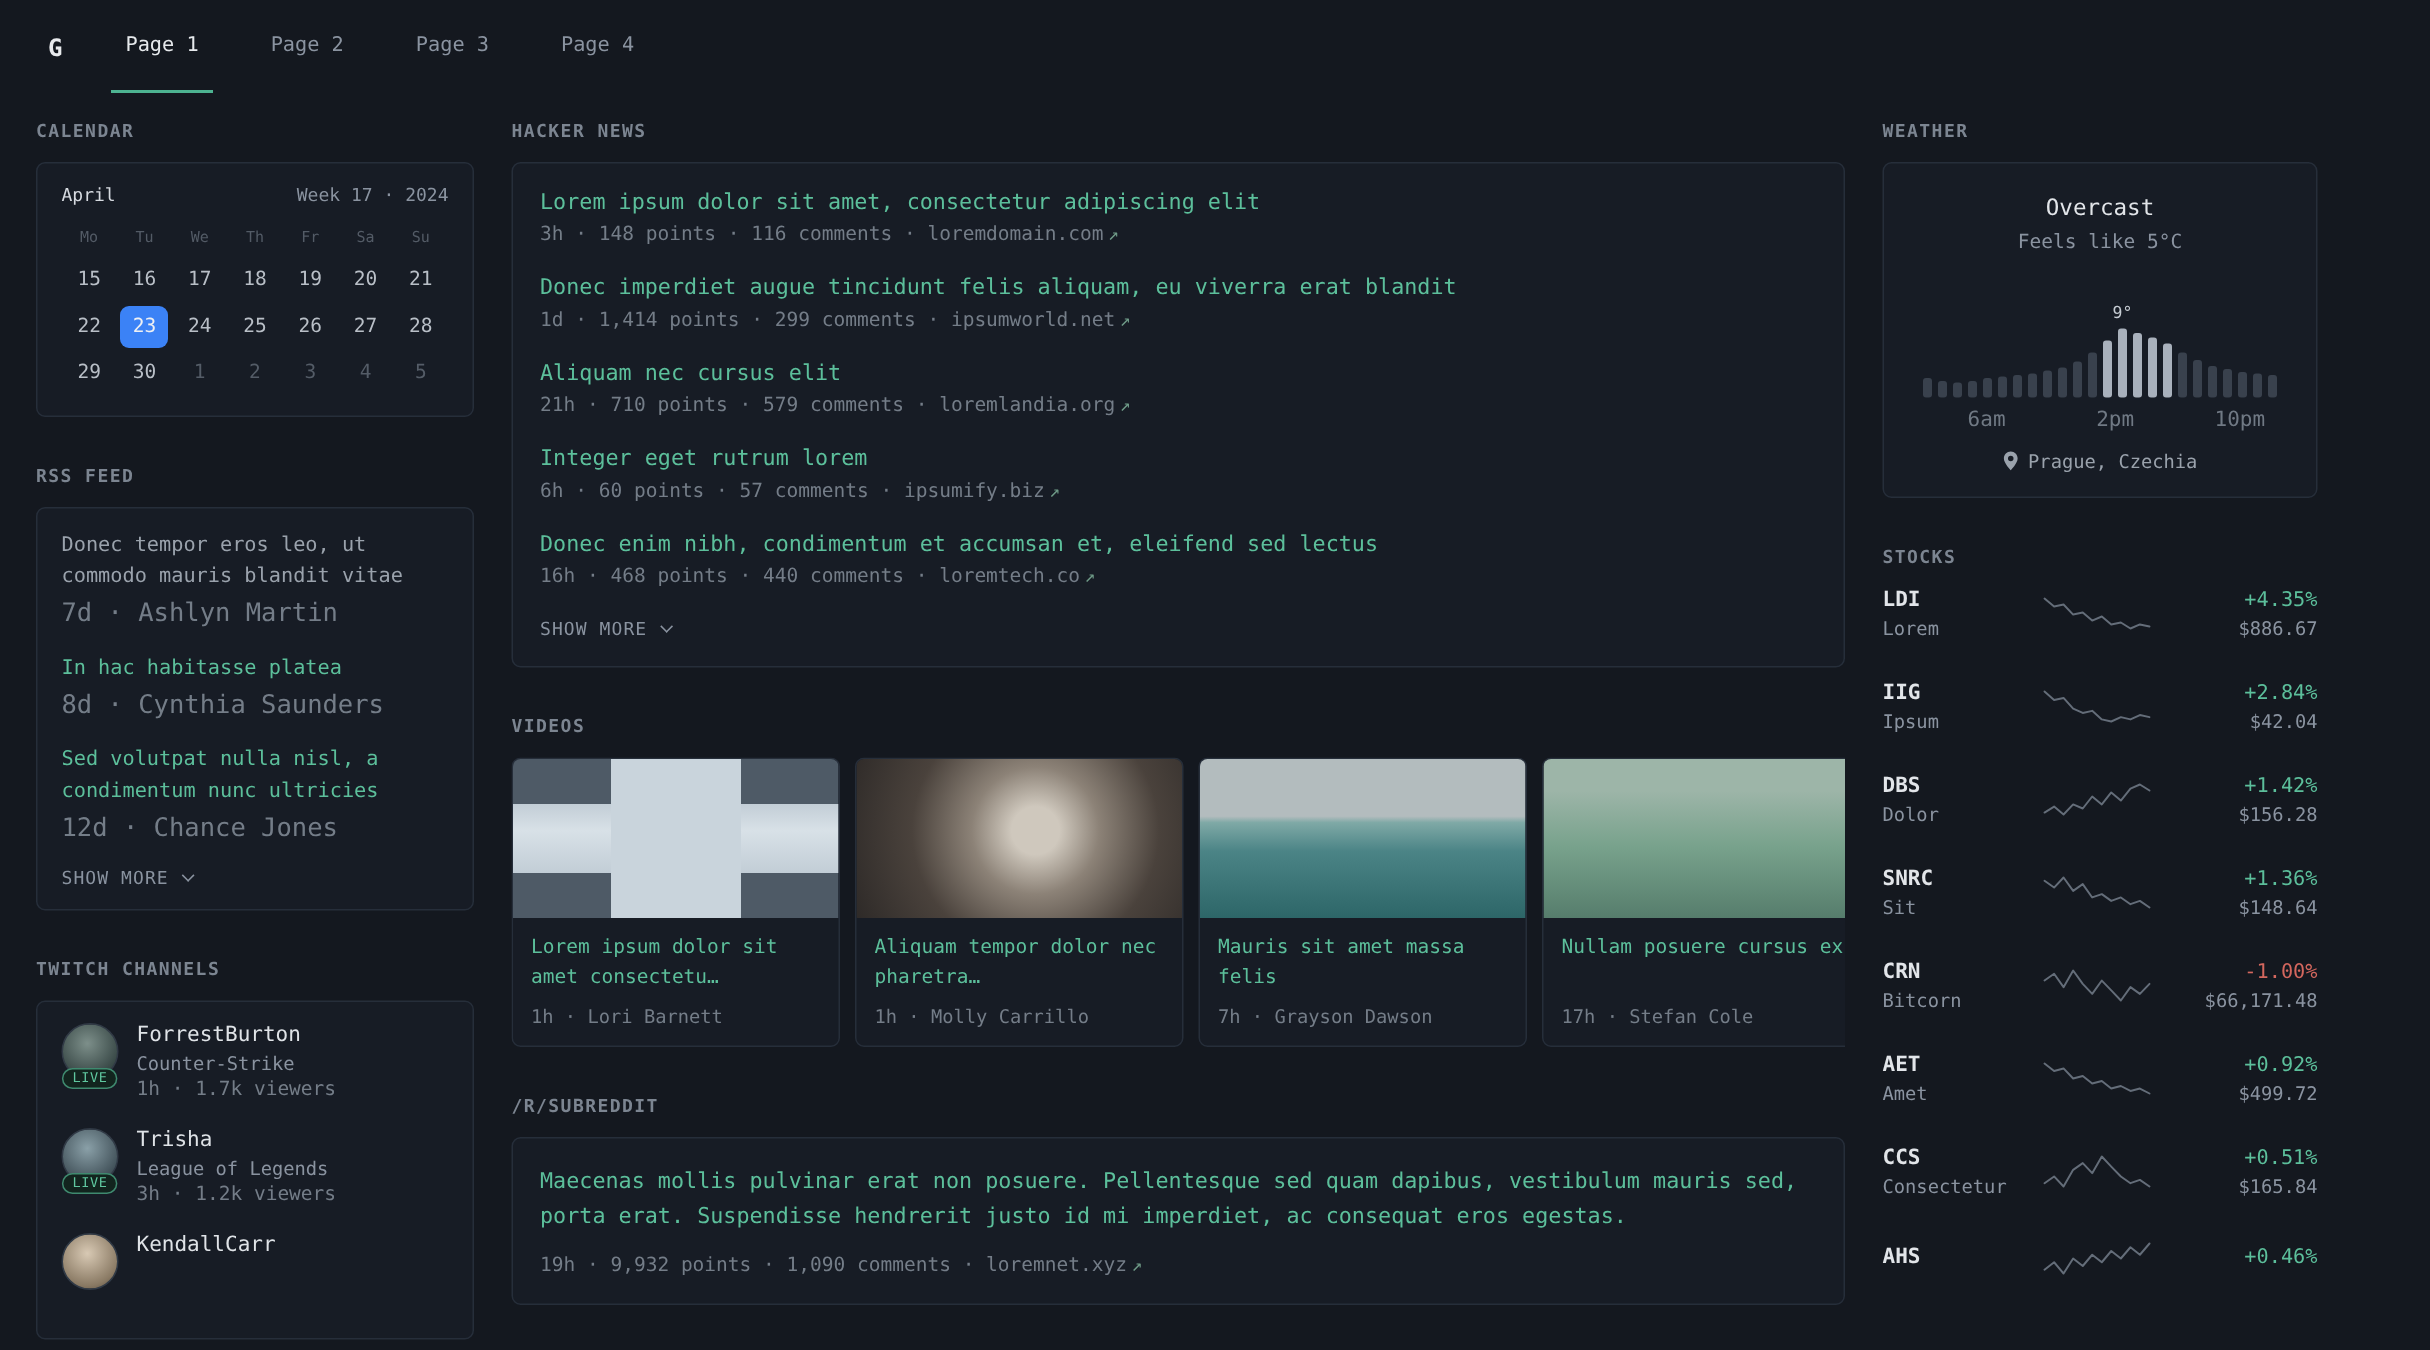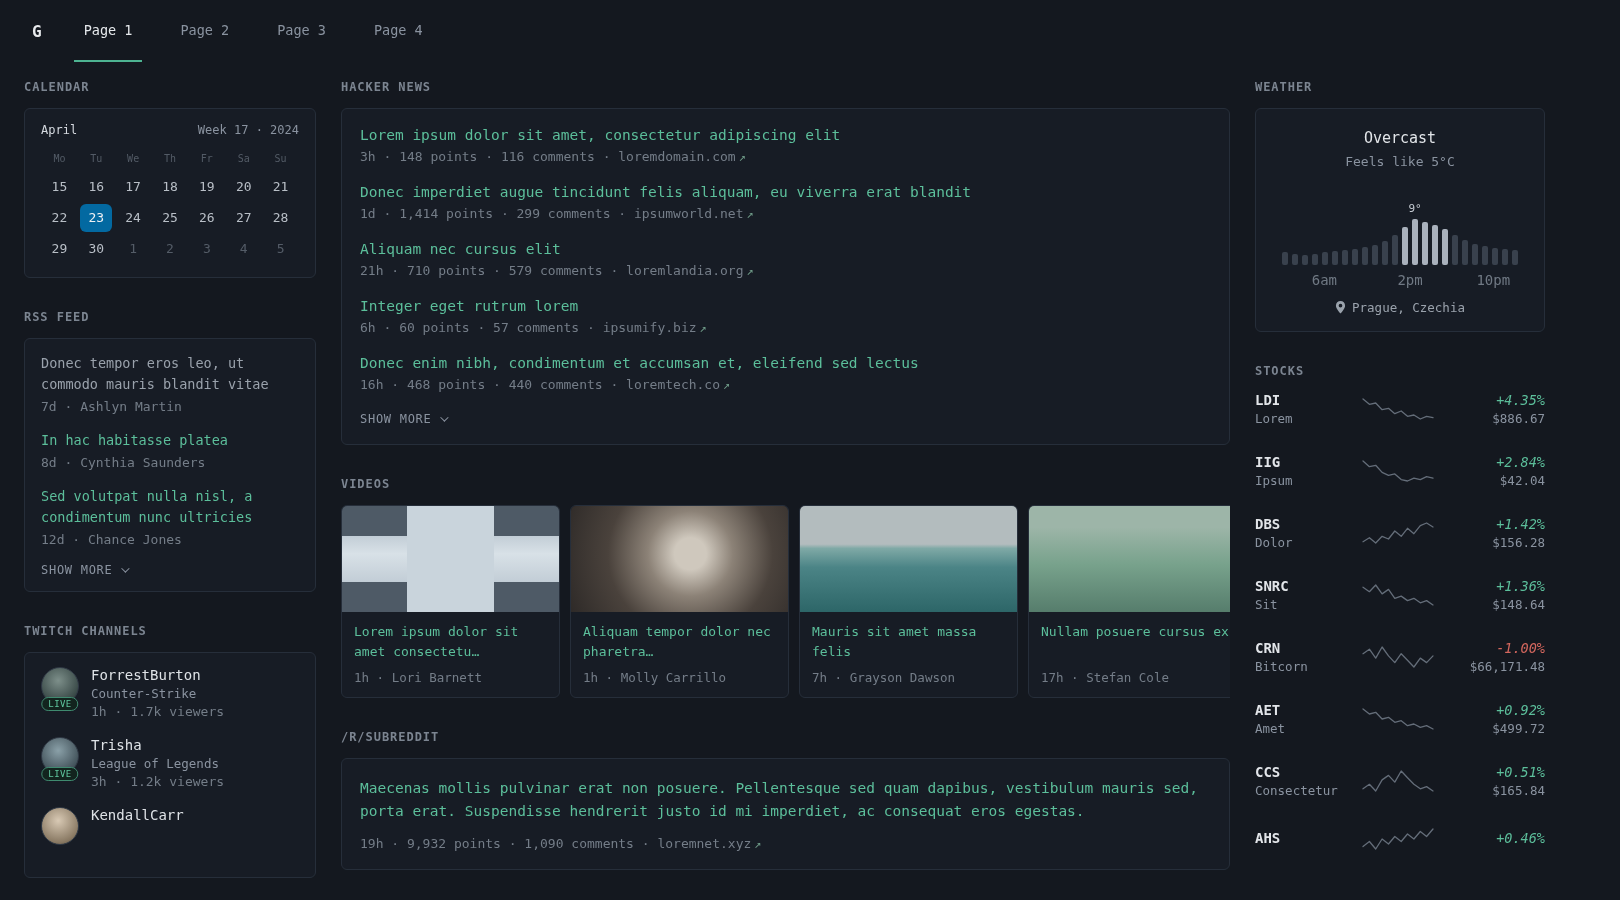--- a/index.html
+++ b/index.html
@@ -20,34 +20,34 @@
   .tab.active { color:#e6e9ec; border-bottom-color:#4db391; }
 
   
   main { display:flex; gap:25px; padding-top:18px; }
   .col-left { width:292px; flex:none; }
   .col-mid { width:889px; flex:none; }
   .col-right { width:290px; flex:none; }
   .widget { margin-bottom:32px; }
   .w-title { font-size:12px; font-weight:bold; letter-spacing:0.08em; color:#7c8591; margin-bottom:14px; }
   .card { background:#171c25; border:1px solid #262e3a; border-radius:6px; padding:14px 16px; }
-  .meta { font-size:13px; color:#747d88; }
+  .meta { font-size:17px; color:#747d88; }
   .show-more { margin-top:16px; font-size:12px; letter-spacing:0.06em; color:#8a93a0; display:flex; align-items:center; gap:8px; cursor:pointer; }
   .chev { display:inline-block; width:6px; height:6px; border-right:1.5px solid currentColor; border-bottom:1.5px solid currentColor; transform:rotate(45deg) translateY(-2px); }
   .ext { color:#6f9b88; margin-left:3px; font-size:12px; }
 
   
   .cal-head { display:flex; justify-content:space-between; align-items:baseline; margin-bottom:12px; }
   .cal-month { font-size:12px; color:#d6dae0; }
   .cal-weekmeta { font-size:12px; color:#8a93a0; }
   .cal-grid { display:grid; grid-template-columns:repeat(7,1fr); row-gap:3px; }
   .cal-dow { font-size:10px; color:#535b66; text-align:center; padding:4px 0 6px; }
   .cal-cell { font-size:13px; color:#b9bfc7; height:28px; line-height:28px; width:32px; text-align:center; justify-self:center; }
   .cal-cell.dim { color:#545c67; }
-  .cal-cell.selected { background:#0369a1; border-radius:6px; color:#eef0f3; }
+  .cal-cell.selected { background:#3b82f6; border-radius:6px; color:#eef0f3; }
 
   
   .rss-item { margin-bottom:16px; }
   .rss-headline { font-size:13.5px; line-height:1.55; color:#5cbf9b; cursor:pointer; }
   .rss-headline.visited { color:#9aa2ac; }
   .rss-item .meta { margin-top:4px; }
 
   
   .tw-row { display:flex; gap:12px; margin-bottom:18px; cursor:pointer; }
   .avatar { width:38px; height:38px; border-radius:50%; position:relative; flex:none; border:1px solid #313a46; }
@@ -93,21 +93,21 @@
   .w-times span { position:absolute; transform:translateX(-50%); }
   .w-loc { margin-top:13px; font-size:12.5px; color:#9aa2ac; display:flex; justify-content:center; align-items:flex-start; gap:6px; }
 
   
   .stock-row { display:flex; align-items:center; justify-content:space-between; margin-bottom:28px; cursor:pointer; }
   .stock-ticker { font-size:14px; font-weight:bold; color:#e2e5e9; }
   .stock-name { font-size:12.5px; color:#8a93a0; margin-top:3px; }
   .stock-id { width:92px; }
   .stock-spark { color:#646d79; width:72px; height:26px; }
   .stock-vals { text-align:right; width:96px; }
-  .stock-change { font-size:13.5px; color:#5cbf9b;font-style:italic; }
+  .stock-change { font-size:13.5px; color:#5cbf9b; }
   .stock-change.neg { color:#d4675e; }
   .stock-price { font-size:12.5px; color:#8a93a0; margin-top:3px; }
 </style>
 </head>
 <body>
 
 <div class="page">
 
   <header>
     <div class="logo">G</div>

